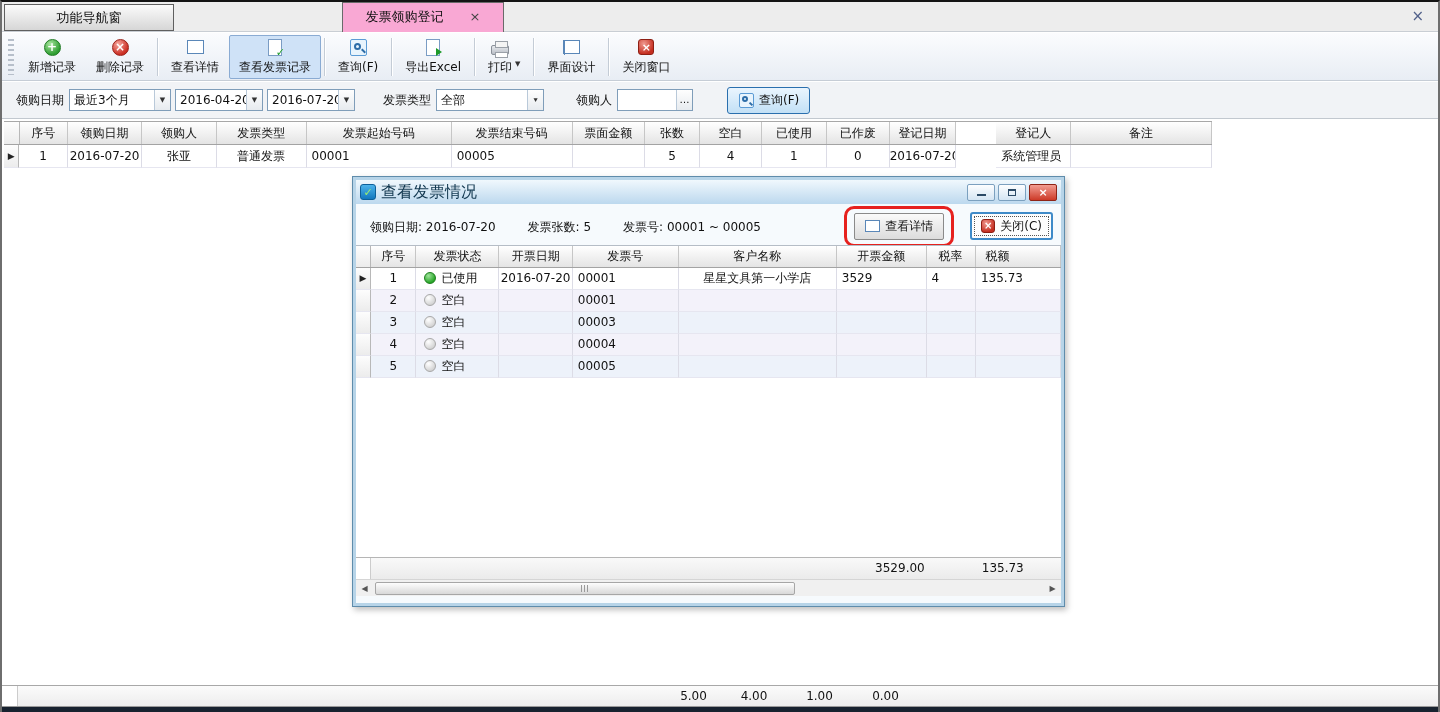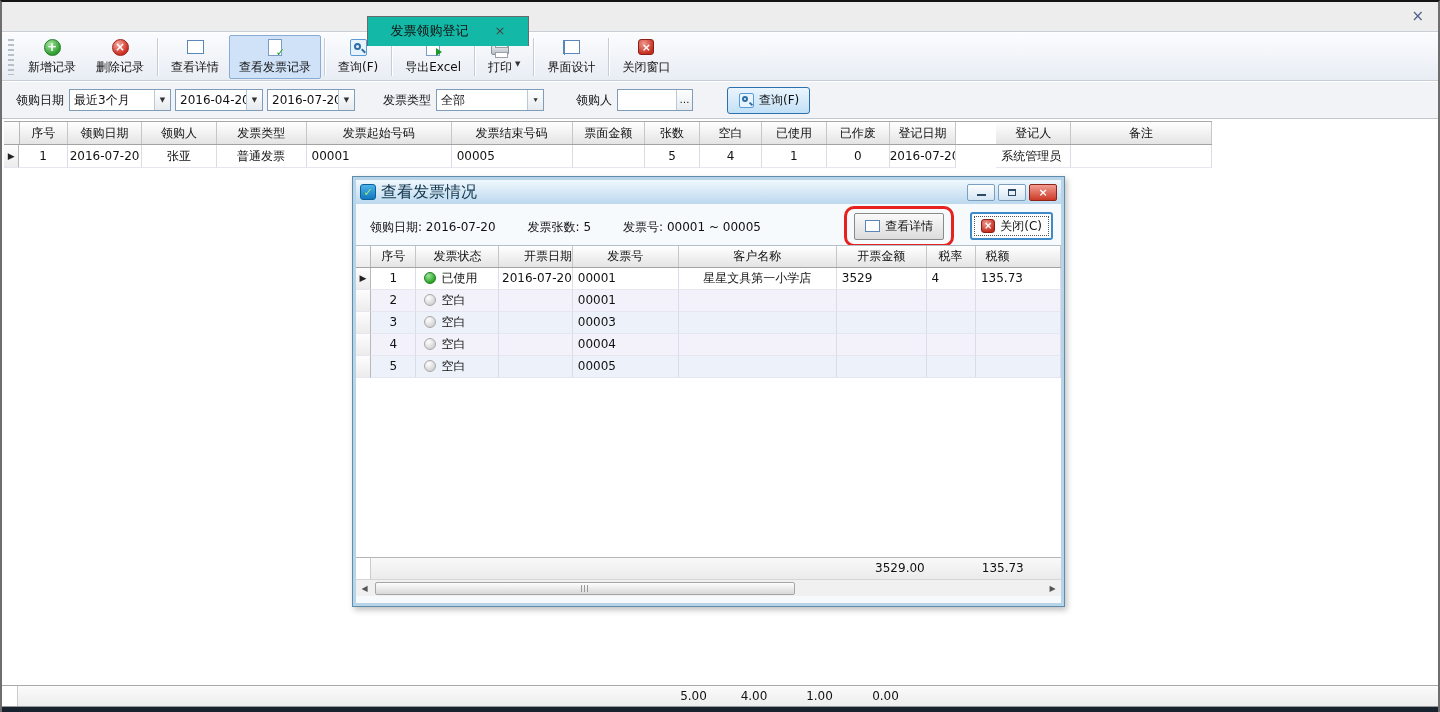--- a/index.html
+++ b/index.html
@@ -5,21 +5,21 @@
   * { box-sizing: border-box; margin: 0; padding: 0; }
   html,body { width:1440px; height:712px; }
   body { font-family:"DejaVu Sans","Liberation Sans",sans-serif; font-size:12px; color:#111; background:#fff; }
   #app { position:relative; width:1440px; height:712px; background:#fff; overflow:hidden;
          border-top:2px solid #141414; border-left:2px solid #6e6e6e; border-right:2px solid #6e6e6e; }
 
   
   .tabstrip { position:absolute; left:0; top:0; width:100%; height:30px; background:#ededed; border-bottom:1px solid #c9ced4; }
   .tab { position:absolute; top:2px; height:27px; text-align:center; line-height:25px; font-size:13px;
          background:linear-gradient(#fbfbfb,#d6d6d6); border:1px solid #5f5f5f; cursor:default; }
-  .tab.active { top:14px; height:30px; line-height:28px; background:#14b8a6; border:1px solid #6a6a6a; border-bottom:none; z-index:2;margin-left:25px; }
+  .tab.active { top:0; height:30px; line-height:28px; background:#f9a8d4; border:1px solid #6a6a6a; border-bottom:none; z-index:2; }
   .tab .tab-close { display:inline-block; margin-left:22px; color:#444; font-size:13px; }
   .win-close { position:absolute; right:14px; top:5px; color:#51618a; font-size:15px; line-height:18px; cursor:default; }
 
   
   .toolbar { position:absolute; left:0; top:31px; width:100%; height:48px;
              background:linear-gradient(#fbfcfe,#e8edf4); border-bottom:1px solid #c6cdd6; display:flex; align-items:center; padding-left:4px; }
   .grip { width:6px; height:36px; margin:0 4px 0 2px;
           background:repeating-linear-gradient(to bottom,#b7bfca 0 2px,transparent 2px 5px); }
   .tbtn { display:flex; flex-direction:column; align-items:center; justify-content:center; gap:2px;
           height:44px; padding:2px 9px; border:1px solid transparent; border-radius:2px; white-space:nowrap; }
@@ -103,21 +103,21 @@
   .dcontent { position:relative; width:705px; height:399px; background:#f6fafd; }
   .dinfo { position:absolute; left:14px; top:8px; height:30px; display:flex; align-items:center; gap:32px; font-size:12px; color:#101010; }
   .dbtns { position:absolute; right:8px; top:3px; height:38px; display:flex; align-items:center; gap:16px; }
   .btn-detail-wrap { position:relative; padding:7px 10px; }
   .red-annotation { position:absolute; left:0; top:0; width:100%; height:100%; border:3px solid #e6211e; border-radius:10px; pointer-events:none; }
   .btn-detail { height:27px; padding:0 10px; display:flex; align-items:center; gap:5px; font-size:12px;
                 background:linear-gradient(#fafafa,#dcdcdc); border:1px solid #8a8a8a; border-radius:2px; }
   .btn-close { height:28px; padding:0 9px; display:flex; align-items:center; gap:5px; font-size:12px;
                background:#fdfdfd; border:2px solid #3e8ac8; border-radius:3px; outline:1px dotted #555; outline-offset:-5px; }
   .dgrid { position:absolute; left:0; top:41px; width:705px; height:312px; background:#fff; border-top:1px solid #b5bdc6; }
-  .d0{width:16px;} .d1{width:48px;} .d2{width:88px;} .d3{width:78px;text-align:right;} .d4{width:112px;} .d5{width:168px;}
+  .d0{width:16px;} .d1{width:48px;} .d2{width:88px;} .d3{width:78px;} .d4{width:112px;} .d5{width:168px;}
   .d6{width:95px;} .d7{width:52px;} .d8{width:90px;}
   .dhead { display:flex; height:22px; border-bottom:1px solid #a3a3a3; }
   .dhead .hcell { line-height:20px; }
   .drow { display:flex; height:22px; }
   .drow .cell { line-height:21px; }
   .drow.alt1 { background:#f3f2fa; } .drow.alt2 { background:#edf2fa; }
   .dot { display:inline-block; width:12px; height:12px; border-radius:50%; margin:0 5px -2px 8px; }
   .dot.used  { background:radial-gradient(circle at 35% 28%,#9fe39b,#27a527 72%); border:1px solid #1c7e1c; }
   .dot.blank { background:radial-gradient(circle at 35% 28%,#ffffff,#cfcfcf 80%); border:1px solid #a8a8a8; }
   .dsummary { position:absolute; left:0; top:353px; width:705px; height:22px;
@@ -133,20 +133,21 @@
   .sthumb .grip { width:9px; height:7px; margin:0;
                   background:repeating-linear-gradient(to right,#9a9a9a 0 1px,transparent 1px 3px); }
   .strack-rest { flex:1; }
 </style>
 </head>
 <body>
 
 <div id="app">
 
   <div class="tabstrip">
+    <div class="tab" style="left:2px; width:170px;">功能导航窗</div>
     <div class="tab active" style="left:340px; width:162px;">
       <span>发票领购登记</span>
       <span class="tab-close">×</span>
     </div>
     <div class="win-close">×</div>
   </div>
 
   <div class="toolbar">
     <div class="grip"></div>
     <div class="tbtn">

